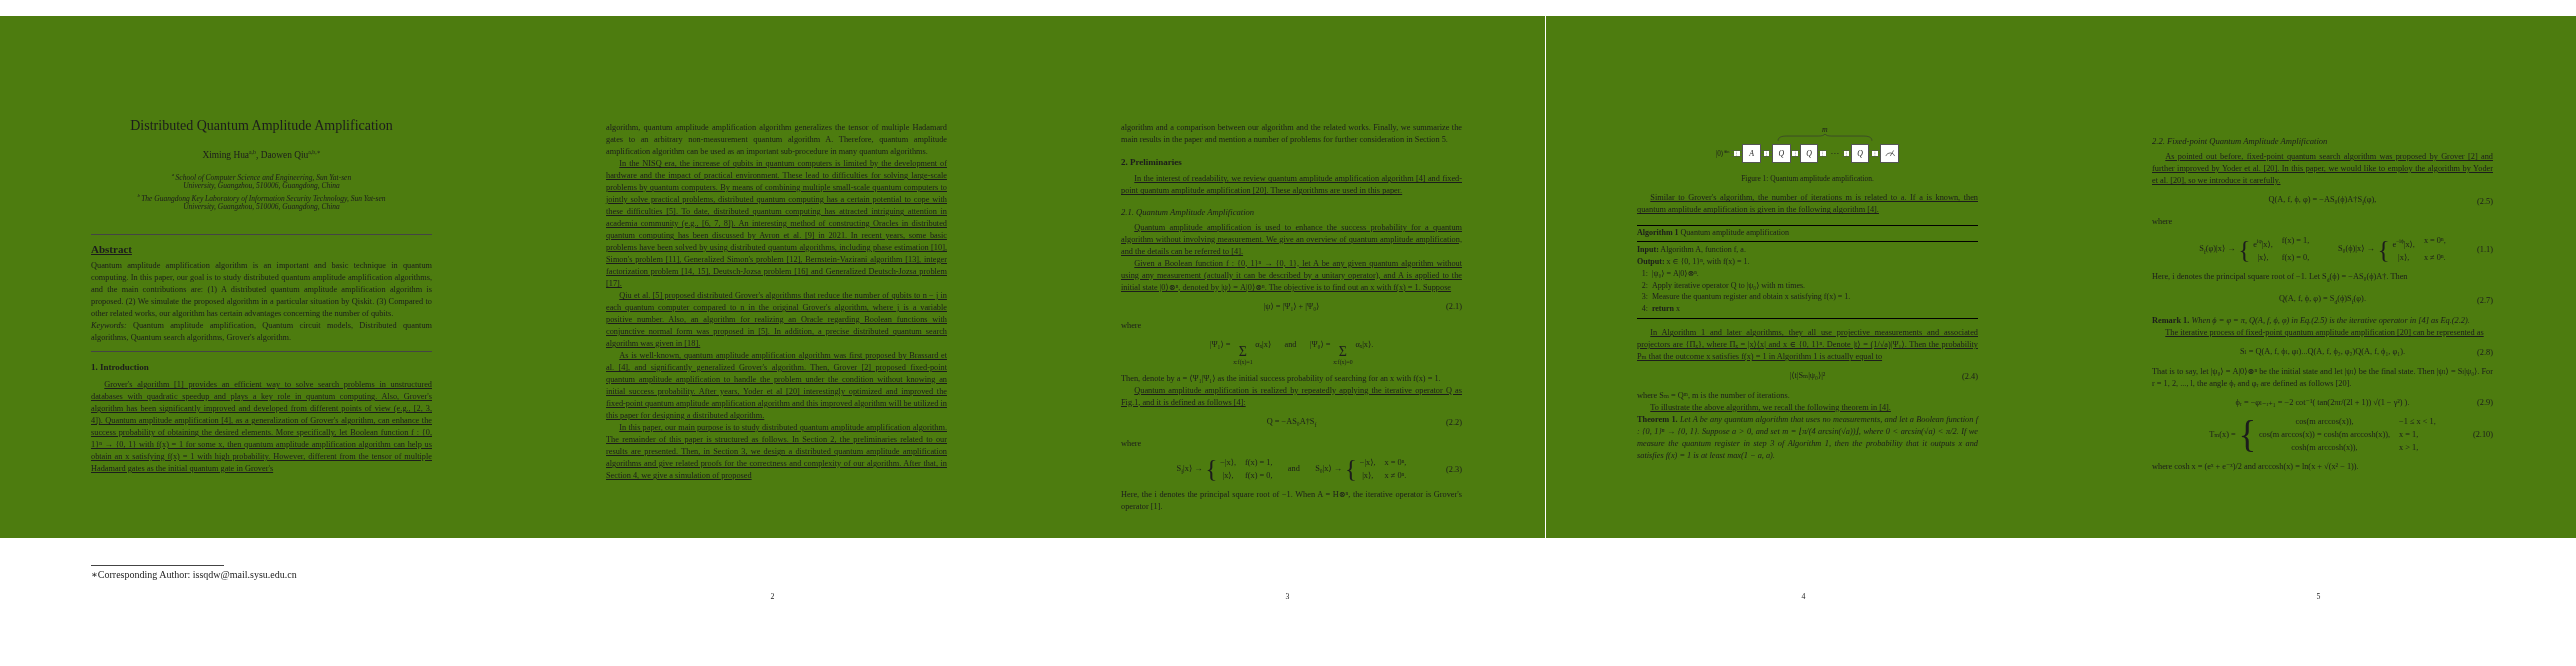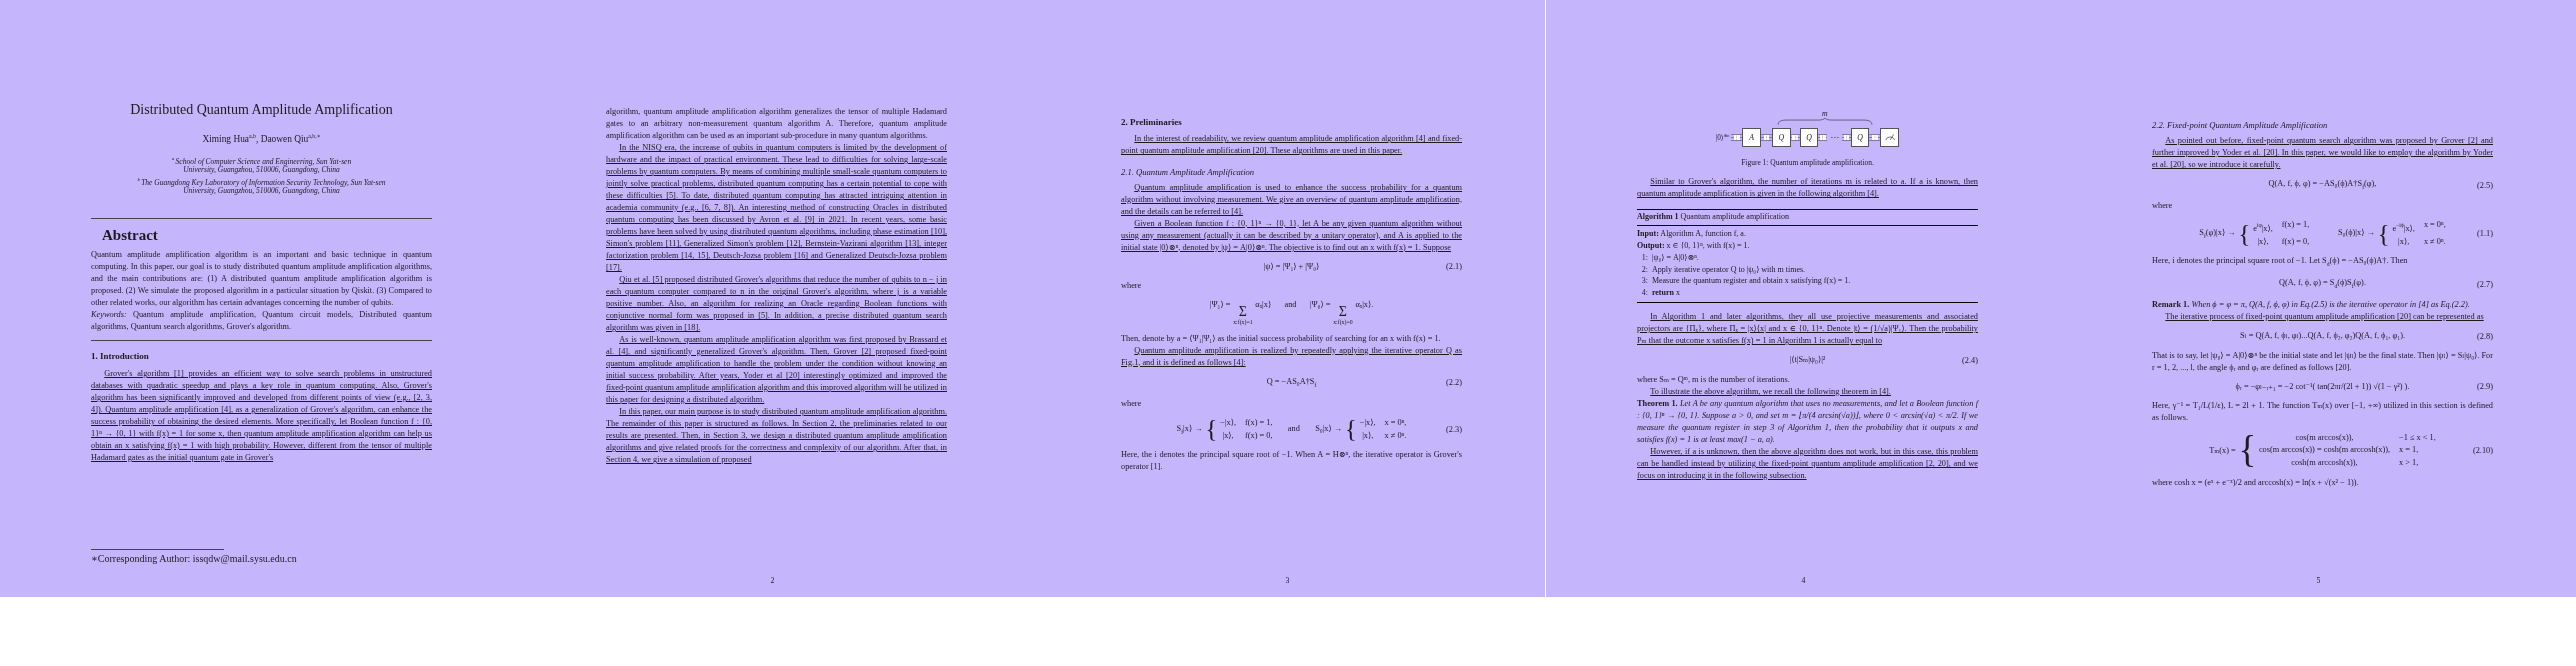--- a/index.html
+++ b/index.html
@@ -1,31 +1,31 @@
 <!DOCTYPE html>
 <html style="font-size:9px"><head>
 <meta charset="utf-8">
 <style>
   html,body{margin:0;padding:0;}
   body{width:2576px;height:667px;background:#ffffff;position:relative;overflow:hidden;
        font-family:"Liberation Serif","DejaVu Serif","DejaVu Sans",serif;color:#1c1c1c;}
   .watermark{position:absolute;left:23px;top:287px;transform:translate(-50%,-50%) rotate(-90deg);
        font-size:12.8px;color:#828282;white-space:nowrap;letter-spacing:0.2px;}
-  .page{position:absolute;top:0;width:515px;height:597px;background:#c4b5fd;}
+  .page{position:absolute;top:16px;width:515px;height:522px;background:#4d7c0f;}
   .col{position:absolute;left:91px;width:341px;}
   p.body{margin:0;font-size:8.3px;line-height:12px;text-align:justify;}
   .ind{text-indent:13.3px;text-decoration:underline;}
   .title{font-size:14px;font-weight:400;text-align:center;margin:0 0 14.5px;}
   .authors{text-align:center;font-size:9.4px;margin:0 0 10px;}
   .authors sup{font-size:5.8px;}
   .affil{text-align:center;font-style:italic;font-size:7.5px;line-height:9.2px;margin:0 0 23px;}
   .affil sup{font-size:5px;}
   .rule{border:none;border-top:0.6px solid #444;margin:0 0 7.2px;}
   .rule2{border:none;border-top:0.6px solid #444;margin:7.2px 0 8.3px;}
-  .abshead{font-size:15px;font-weight:bold;margin:0 11px 5px;}
+  .abshead{font-size:11px;font-weight:bold;margin:0 0 5px;text-decoration:underline;}
   .kw{margin-top:5px;}
   h2.sec{font-size:9px;margin:10.6px 0 6.7px;font-weight:bold;}
   h3.subsec{font-size:8.6px;font-weight:normal;font-style:italic;margin:9.4px 0 5px;}
   .fnblock{position:absolute;left:91px;top:549px;width:341px;}
   .fnrule{border:none;border-top:0.6px solid #444;width:133px;margin:0 0 3.3px 0;}
   .fn{font-size:10px;}
   .pagenum{position:absolute;top:576px;left:0;width:515px;text-align:center;font-size:7.8px;}
   .eq{position:relative;margin:7.2px 0;text-align:center;font-size:8.3px;line-height:12.2px;}
   .eqnum{position:absolute;right:0;top:50%;transform:translateY(-50%);padding-left:37px;}
   sub{font-size:5.6px;} sup.s{font-size:5.6px;}
@@ -97,20 +97,21 @@
     <p class="body ind">In the NISQ era, the increase of qubits in quantum computers is limited by the development of hardware and the impact of practical environment. These lead to difficulties for solving large-scale problems by quantum computers. By means of combining multiple small-scale quantum computers to jointly solve practical problems, distributed quantum computing has a certain potential to cope with these difficulties [5]. To date, distributed quantum computing has attracted intriguing attention in academia community (e.g., [6, 7, 8]). An interesting method of constructing Oracles in distributed quantum computing has been discussed by Avron et al. [9] in 2021. In recent years, some basic problems have been solved by using distributed quantum algorithms, including phase estimation [10], Simon's problem [11], Generalized Simon's problem [12], Bernstein-Vazirani algorithm [13], integer factorization problem [14, 15], Deutsch-Jozsa problem [16] and Generalized Deutsch-Jozsa problem [17].</p>
     <p class="body ind">Qiu et al. [5] proposed distributed Grover's algorithms that reduce the number of qubits to n − j in each quantum computer compared to n in the original Grover's algorithm, where j is a variable positive number. Also, an algorithm for realizing an Oracle regarding Boolean functions with conjunctive normal form was proposed in [5]. In addition, a precise distributed quantum search algorithm was given in [18].</p>
     <p class="body ind">As is well-known, quantum amplitude amplification algorithm was first proposed by Brassard et al. [4], and significantly generalized Grover's algorithm. Then, Grover [2] proposed fixed-point quantum amplitude amplification to handle the problem under the condition without knowing an initial success probability. After years, Yoder et al [20] interestingly optimized and improved the fixed-point quantum amplitude amplification algorithm and this improved algorithm will be utilized in this paper for designing a distributed algorithm.</p>
     <p class="body ind">In this paper, our main purpose is to study distributed quantum amplitude amplification algorithm. The remainder of this paper is structured as follows. In Section 2, the preliminaries related to our results are presented. Then, in Section 3, we design a distributed quantum amplitude amplification algorithms and give related proofs for the correctness and complexity of our algorithm. After that, in Section 4, we give a simulation of proposed</p>
   </div>
   <div class="pagenum">2</div>
 </div>
 
 <div class="page" style="left:1030px">
   <div class="col" style="top:106px">
+    <p class="body">algorithm and a comparison between our algorithm and the related works. Finally, we summarize the main results in the paper and mention a number of problems for further consideration in Section 5.</p>
     <h2 class="sec">2. Preliminaries</h2>
     <p class="body ind">In the interest of readability, we review quantum amplitude amplification algorithm [4] and fixed-point quantum amplitude amplification [20]. These algorithms are used in this paper.</p>
     <h3 class="subsec">2.1. Quantum Amplitude Amplification</h3>
     <p class="body ind">Quantum amplitude amplification is used to enhance the success probability for a quantum algorithm without involving measurement. We give an overview of quantum amplitude amplification, and the details can be referred to [4].</p>
     <p class="body ind">Given a Boolean function f : {0, 1}ⁿ → {0, 1}, let A be any given quantum algorithm without using any measurement (actually it can be described by a unitary operator), and A is applied to the initial state |0⟩⊗ⁿ, denoted by |ψ⟩ = A|0⟩⊗ⁿ. The objective is to find out an x with f(x) = 1. Suppose</p>
     <div class="eq"><span>|ψ⟩ = |Ψ₁⟩ + |Ψ₀⟩</span><span class="eqnum">(2.1)</span></div>
     <p class="body">where</p>
     <div class="eq">
       <span>|Ψ₁⟩ =</span><span class="sum">
           <span class="sigma">Σ</span>
@@ -214,21 +215,20 @@
             <span class="snum">4:</span>
             <span><b>return</b><span> x</span></span>
           </div>
       </div>
     </div>
     <p class="body ind">In Algorithm 1 and later algorithms, they all use projective measurements and associated projectors are {Πₓ}, where Πₓ = |x⟩⟨x| and x ∈ {0, 1}ⁿ. Denote |t⟩ = (1/√a)|Ψ₁⟩. Then the probability Pₘ that the outcome x satisfies f(x) = 1 in Algorithm 1 is actually equal to</p>
     <div class="eq"><span>|⟨t|Sₘ|ψ₀⟩|²</span><span class="eqnum">(2.4)</span></div>
     <p class="body">where Sₘ = Qᵐ, m is the number of iterations.</p>
     <p class="body ind">To illustrate the above algorithm, we recall the following theorem in [4].</p>
     <p class="body thm"><b>Theorem 1.</b> <i>Let A be any quantum algorithm that uses no measurements, and let a Boolean function f : {0, 1}ⁿ → {0, 1}. Suppose a &gt; 0, and set m = ⌊π/(4 arcsin(√a))⌋, where 0 &lt; arcsin(√a) &lt; π/2. If we measure the quantum register in step 3 of Algorithm 1, then the probability that it outputs x and satisfies f(x) = 1 is at least max(1 − a, a).</i></p>
-    <p class="body ind thm">However, if a is unknown, then the above algorithm does not work, but in this case, this problem can be handled instead by utilizing the fixed-point quantum amplitude amplification [2, 20], and we focus on introducing it in the following subsection.</p>
   </div>
   <div class="pagenum">4</div>
 </div>
 
 <div class="page" style="left:2061px">
   <div class="col" style="top:106px">
     <h3 class="subsec" style="margin-top:14px">2.2. Fixed-point Quantum Amplitude Amplification</h3>
     <p class="body ind">As pointed out before, fixed-point quantum search algorithm was proposed by Grover [2] and further improved by Yoder et al. [20]. In this paper, we would like to employ the algorithm by Yoder et al. [20], so we introduce it carefully.</p>
     <div class="eq"><span>Q(A, f, ϕ, φ) = −AS₀(ϕ)A†S</span><sub>f</sub><span>(φ),</span><span class="eqnum">(2.5)</span></div>
     <p class="body">where</p>
@@ -252,21 +252,20 @@
         </span>
       <span class="eqnum">(1.1)</span>
     </div>
     <p class="body"><span>Here, i denotes the principal square root of −1. Let S</span><sub>d</sub><span>(ϕ) = −AS₀(ϕ)A†. Then</span></p>
     <div class="eq"><span>Q(A, f, ϕ, φ) = S</span><sub>d</sub><span>(ϕ)S</span><sub>f</sub><span>(φ).</span><span class="eqnum">(2.7)</span></div>
     <p class="body thm"><b>Remark 1.</b> <i>When ϕ = φ = π, Q(A, f, ϕ, φ) in Eq.(2.5) is the iterative operator in [4] as Eq.(2.2).</i></p>
     <p class="body ind thm">The iterative process of fixed-point quantum amplitude amplification [20] can be represented as</p>
     <div class="eq"><span>Sₗ = Q(A, f, ϕₗ, φₗ)...Q(A, f, ϕ₂, φ₂)Q(A, f, ϕ₁, φ₁).</span><span class="eqnum">(2.8)</span></div>
     <p class="body">That is to say, let |ψ₀⟩ = A|0⟩⊗ⁿ be the initial state and let |ψₗ⟩ be the final state. Then |ψₗ⟩ = Sₗ|ψ₀⟩. For r = 1, 2, ..., l, the angle ϕᵣ and φᵣ are defined as follows [20].</p>
     <div class="eq"><span>ϕᵣ = −φₗ₋ᵣ₊₁ = −2 cot⁻¹( tan(2πr/(2l + 1)) √(1 − γ²) ).</span><span class="eqnum">(2.9)</span></div>
-    <p class="body">Here, γ⁻¹ = T₁/L(1/ε), L = 2l + 1. The function Tₘ(x) over [−1, +∞) utilized in this section is defined as follows.</p>
     <div class="eq">
       <span>Tₘ(x) =</span>
       <span class="cbrace b3">{</span>
       <span class="cases">
           <span class="val">cos(m arccos(x)),</span>
           <span>−1 ≤ x &lt; 1,</span>
           <span class="val">cos(m arccos(x)) = cosh(m arccosh(x)),</span>
           <span>x = 1,</span>
           <span class="val">cosh(m arccosh(x)),</span>
           <span>x &gt; 1,</span>

